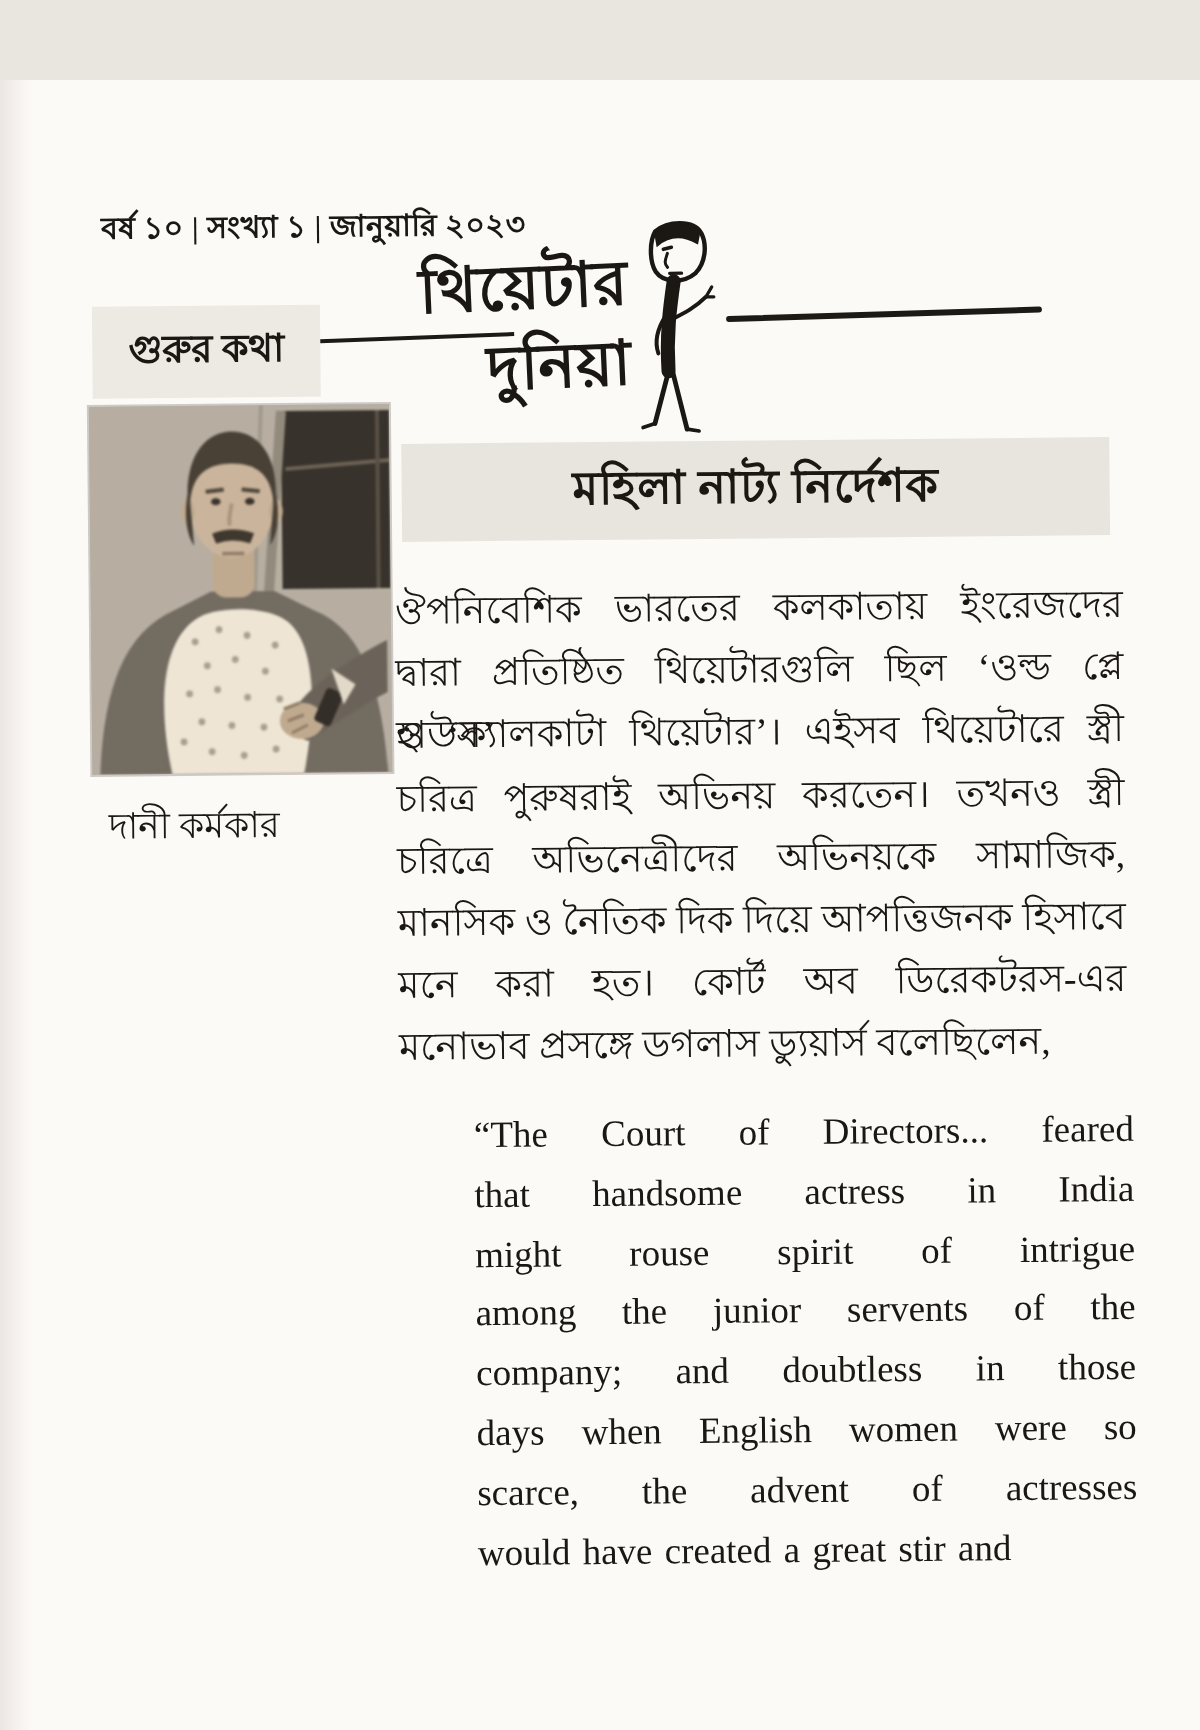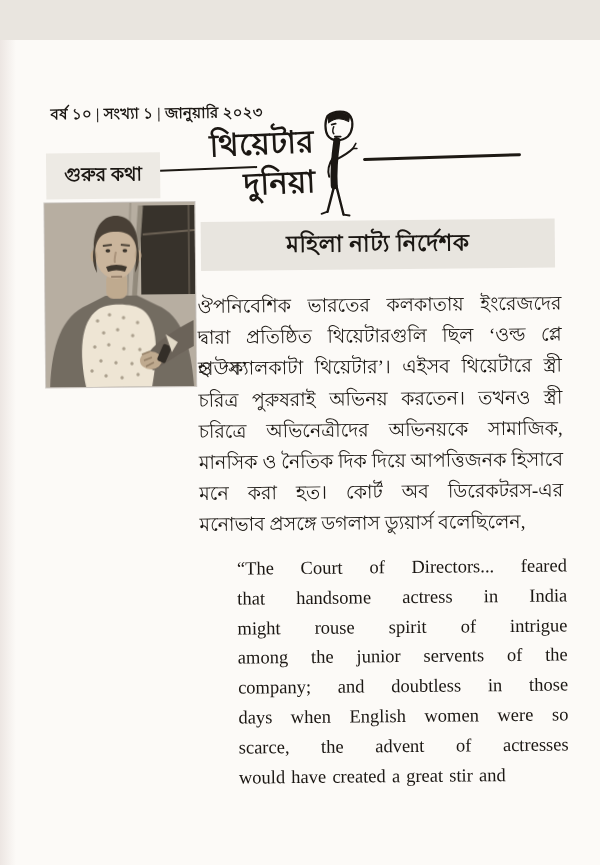--- a/index.html
+++ b/index.html
@@ -180,20 +180,21 @@
 
         <path d="M148,118 C132,126 112,138 103,150 C99,157 101,166 108,168 C121,160 136,150 148,144 Z" fill="#675f57"></path>
         <ellipse cx="105" cy="158" rx="11" ry="9" fill="#bda78e"></ellipse>
         <path d="M96,152 L104,149 M98,158 L106,155 M100,164 L108,160" stroke="#8f7a62" stroke-width="1.5"></path>
         <rect x="114" y="142" width="9" height="18" rx="2" fill="#2e2924" transform="rotate(24 118 151)"></rect>
         <path d="M120,132 L132,140 L126,150 Z" fill="#ded8cb"></path>
       </svg>
     </div>
 
     <div class="abs caption">
+      <div>দানী কর্মকার</div>
     </div>
 
     <div class="abs heading-box">মহিলা নাট্য নির্দেশক</div>
 
     <div class="abs body-bn lines">
         <div>ঔপনিবেশিক ভারতের কলকাতায় ইংরেজদের</div>
         <div>দ্বারা প্রতিষ্ঠিত থিয়েটারগুলি ছিল ‘ওল্ড প্লে হাউস’</div>
         <div>ও ‘ক্যালকাটা থিয়েটার’। এইসব থিয়েটারে স্ত্রী</div>
         <div>চরিত্র পুরুষরাই অভিনয় করতেন। তখনও স্ত্রী</div>
         <div>চরিত্রে অভিনেত্রীদের অভিনয়কে সামাজিক,</div>

